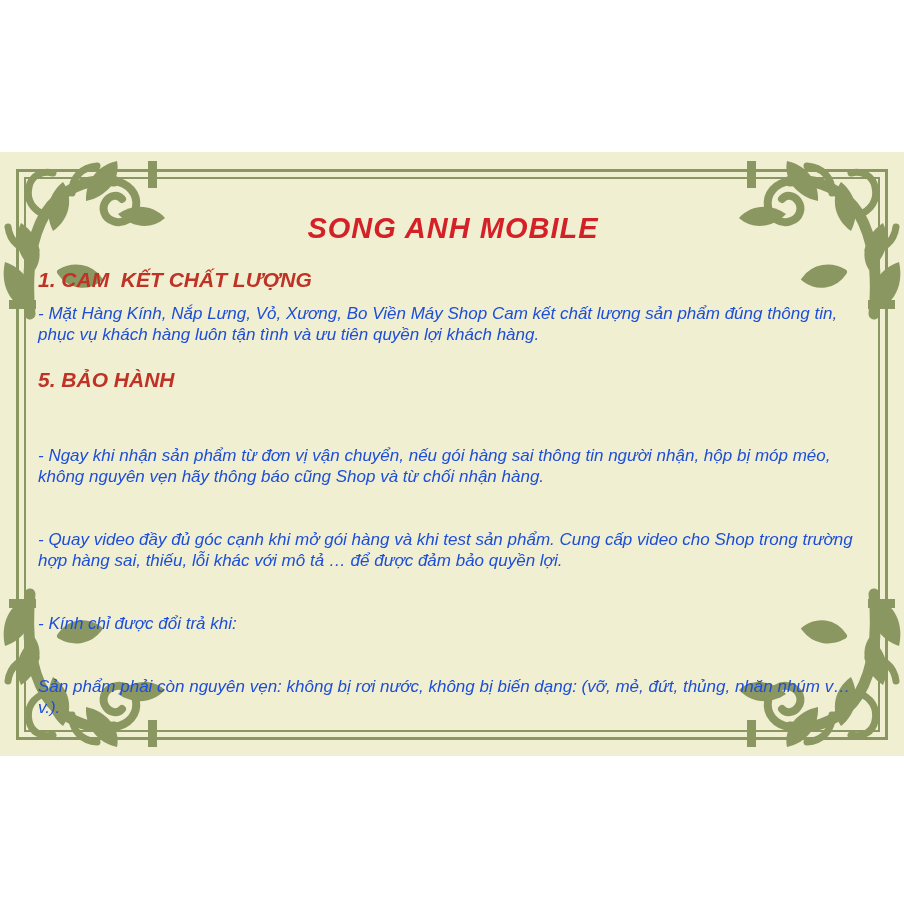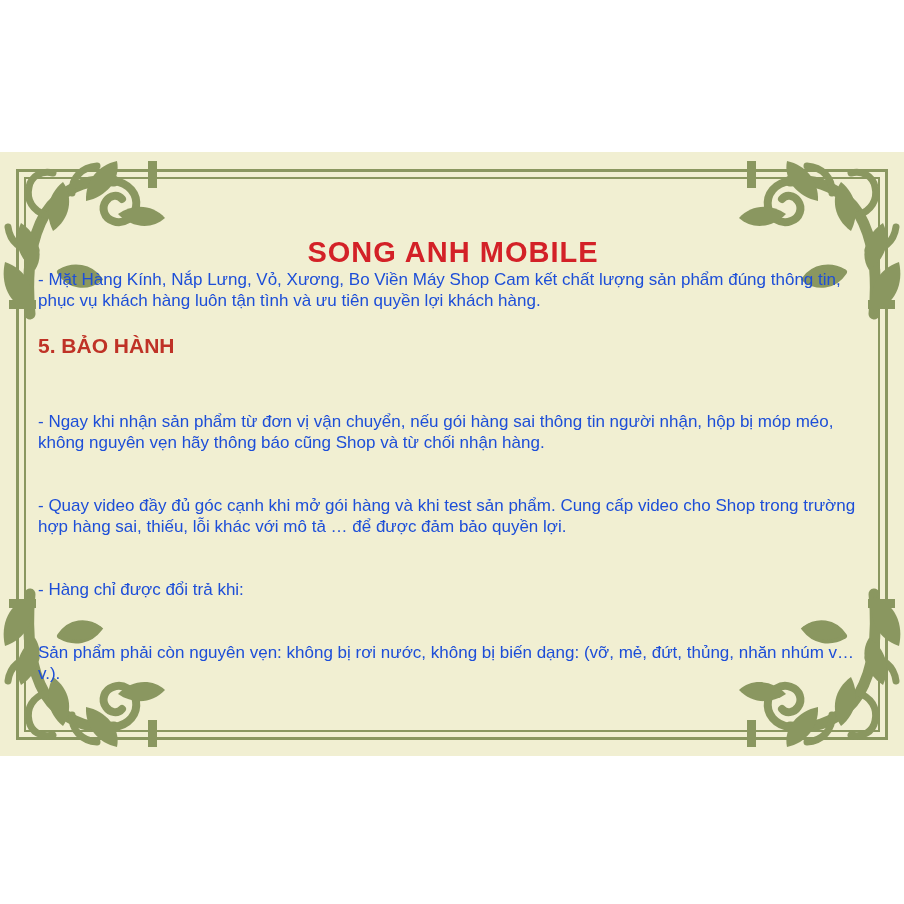--- a/index.html
+++ b/index.html
@@ -19,21 +19,22 @@
     position:absolute;left:24px;right:24px;top:25px;bottom:24px;
     border:2px solid #8a9760;pointer-events:none;
   }
   .orn{position:absolute;width:175px;height:175px;}
   .orn.tl{left:0;top:0;}
   .orn.tr{right:0;top:0;transform:scaleX(-1);}
   .orn.bl{left:0;bottom:0;transform:scaleY(-1);}
   .orn.br{right:0;bottom:0;transform:scale(-1,-1);}
   .content{
     position:absolute;left:38px;right:36px;top:0;bottom:0;
-    padding-top:84px;
+    padding-top:60px;
+    font-style:italic;
   }
   .title{
     text-align:center;color:#d32127;font-weight:bold;font-size:29px;
     letter-spacing:1px;white-space:pre-wrap;
   }
   .sec-heading{
     color:#bf3226;font-weight:bold;font-size:21px;white-space:pre-wrap;
     margin:23px 0 11px 0;
   }
   .body-text{
@@ -84,25 +85,26 @@
       <use href="#floral-corner"></use>
     </svg>
   <svg class="orn br">
       <use href="#floral-corner"></use>
     </svg>
 
   <div class="content">
 
     <div class="title">SONG ANH MOBILE</div>
 
+    <div class="sec-heading">1. CAM  KẾT CHẤT LƯỢNG</div>
     <p class="body-text">- Mặt Hàng Kính, Nắp Lưng, Vỏ, Xương, Bo Viền Máy Shop Cam kết chất lượng sản phẩm đúng thông tin, phục vụ khách hàng luôn tận tình và ưu tiên quyền lợi khách hàng.</p>
 
     <div class="sec-heading">5. BẢO HÀNH</div>
     <div class="body-text">
       <p class="warranty-line">- Ngay khi nhận sản phẩm từ đơn vị vận chuyển, nếu gói hàng sai thông tin người nhận, hộp bị móp méo, không nguyên vẹn hãy thông báo cũng Shop và từ chối nhận hàng.</p>
       <p class="warranty-line">- Quay video đầy đủ góc cạnh khi mở gói hàng và khi test sản phẩm. Cung cấp video cho Shop trong trường hợp hàng sai, thiếu, lỗi khác với mô tả … để được đảm bảo quyền lợi.</p>
-      <p class="warranty-line">- Hàng chỉ được đổi trả khi:</p>
+      <p class="warranty-line">- Kính chỉ được đổi trả khi:</p>
       <p class="warranty-line">Sản phẩm phải còn nguyên vẹn: không bị rơi nước, không bị biến dạng: (vỡ, mẻ, đứt, thủng, nhăn nhúm v…v.).</p>
       
     </div>
 
   </div>
 </div>
 
 </body></html>

